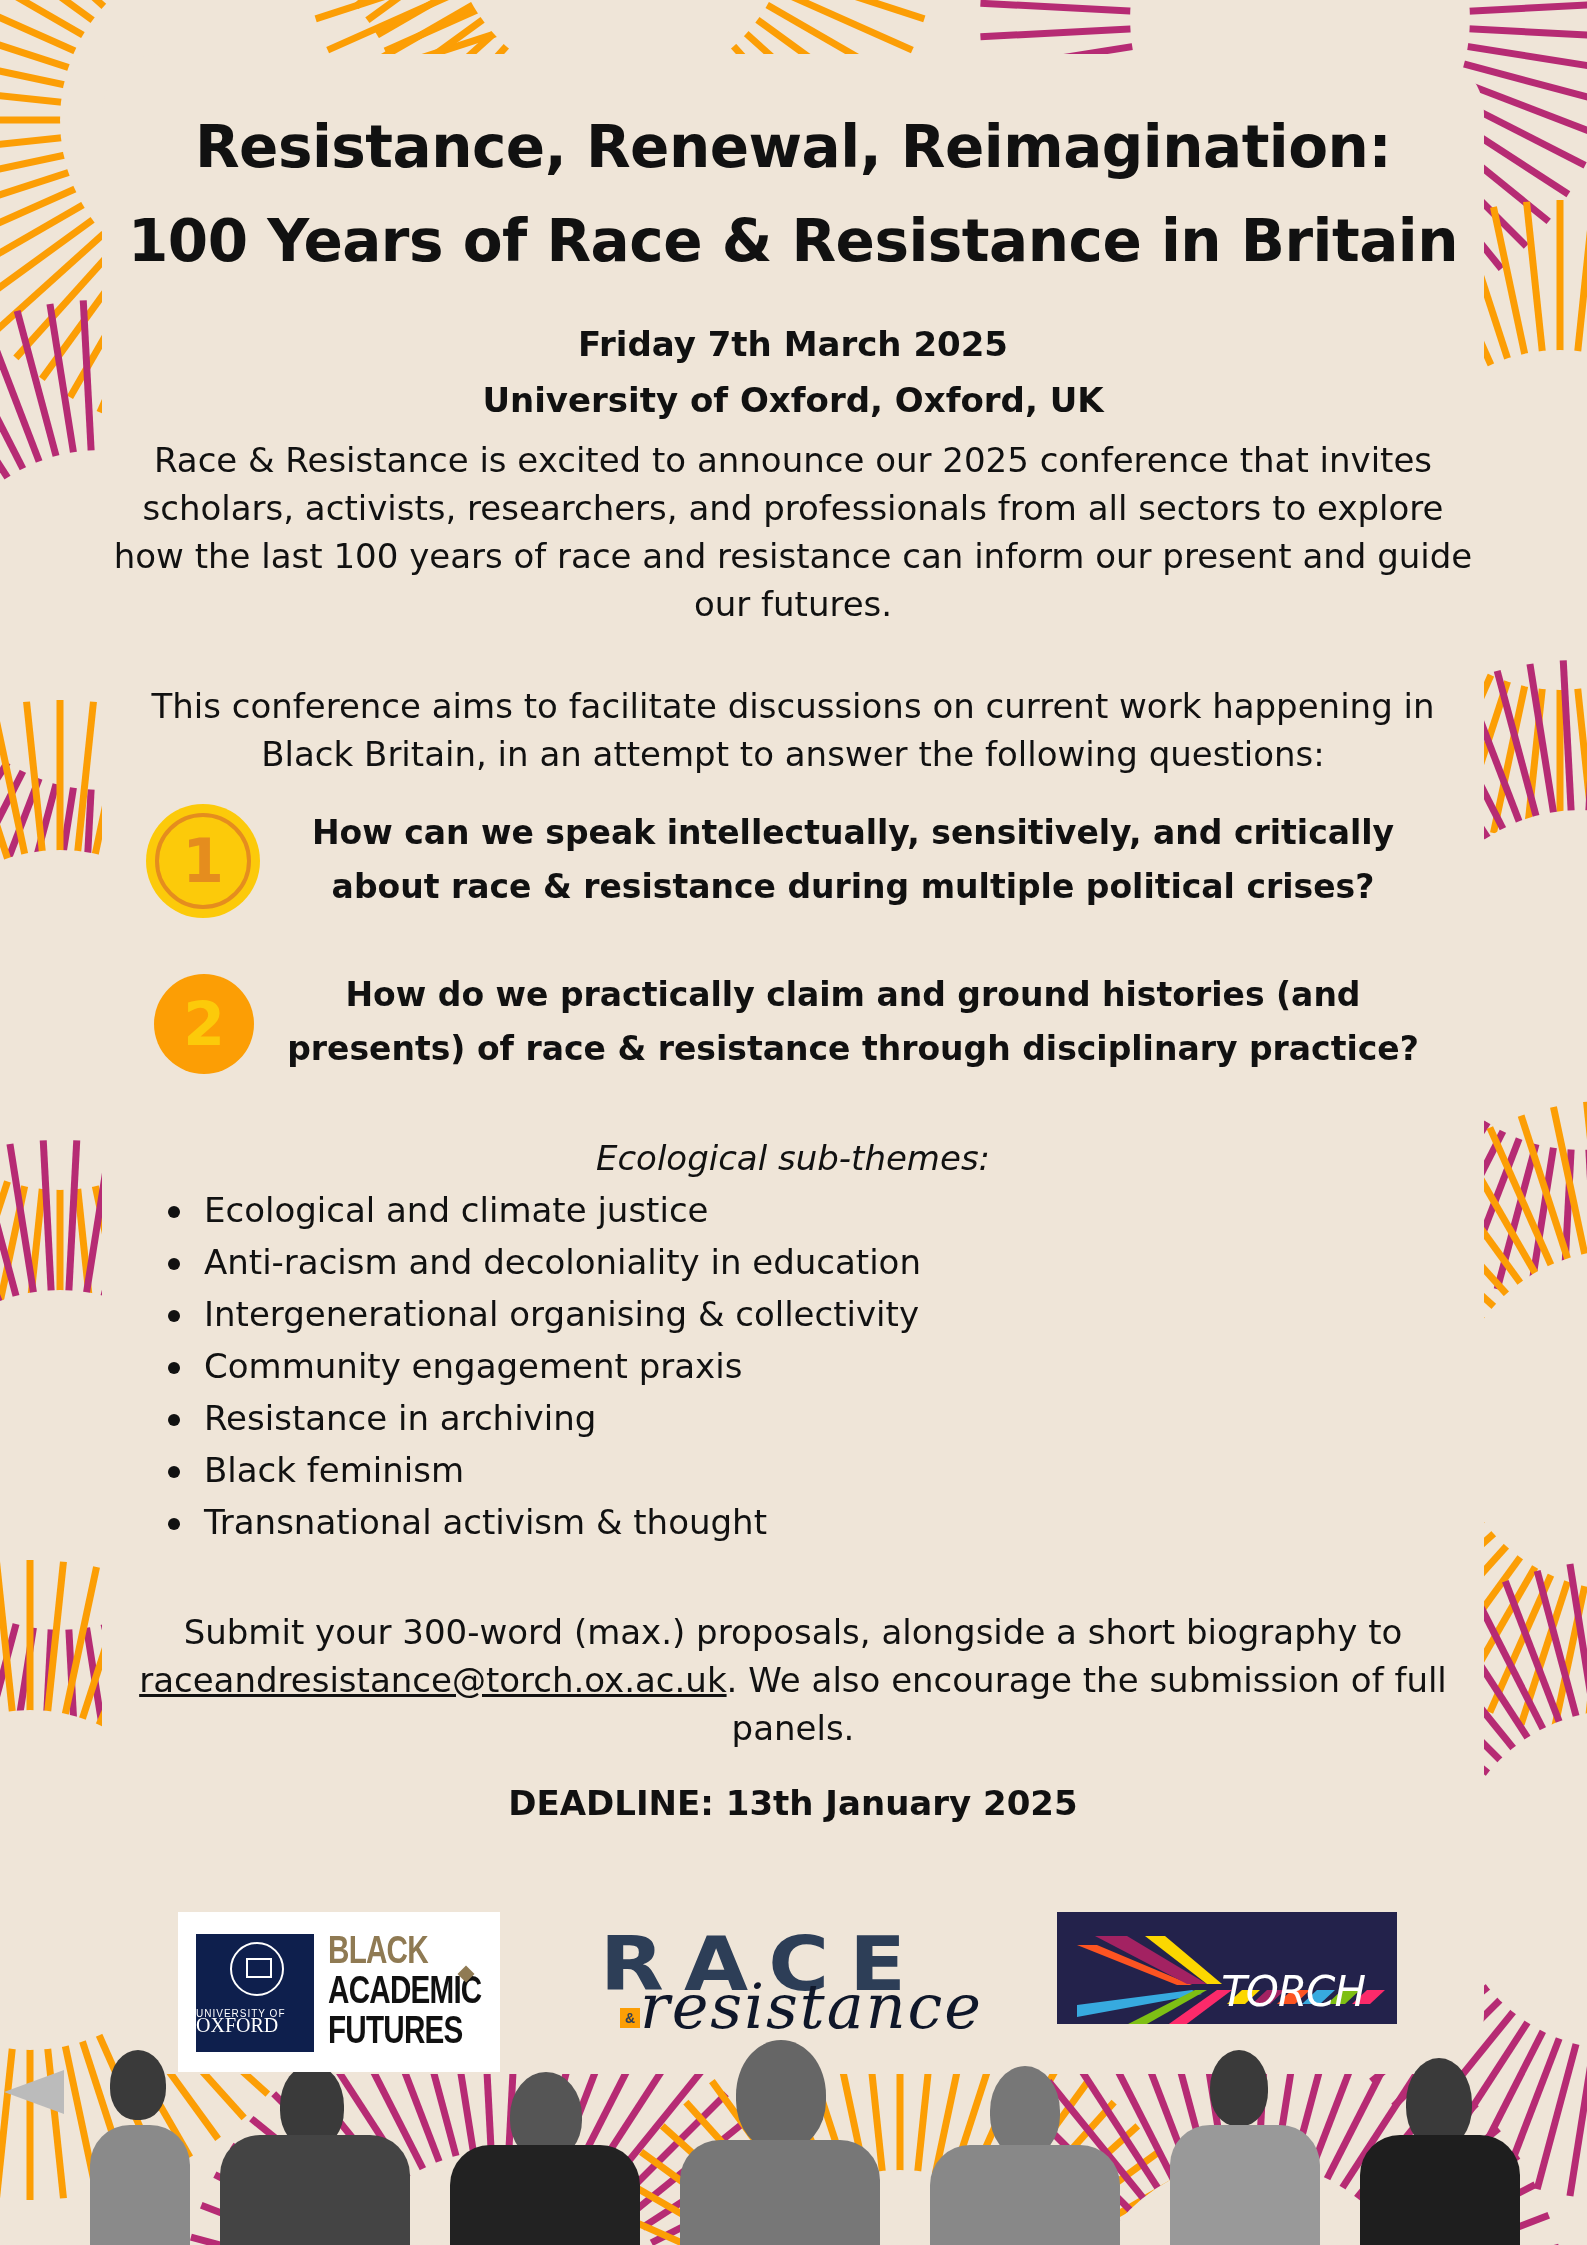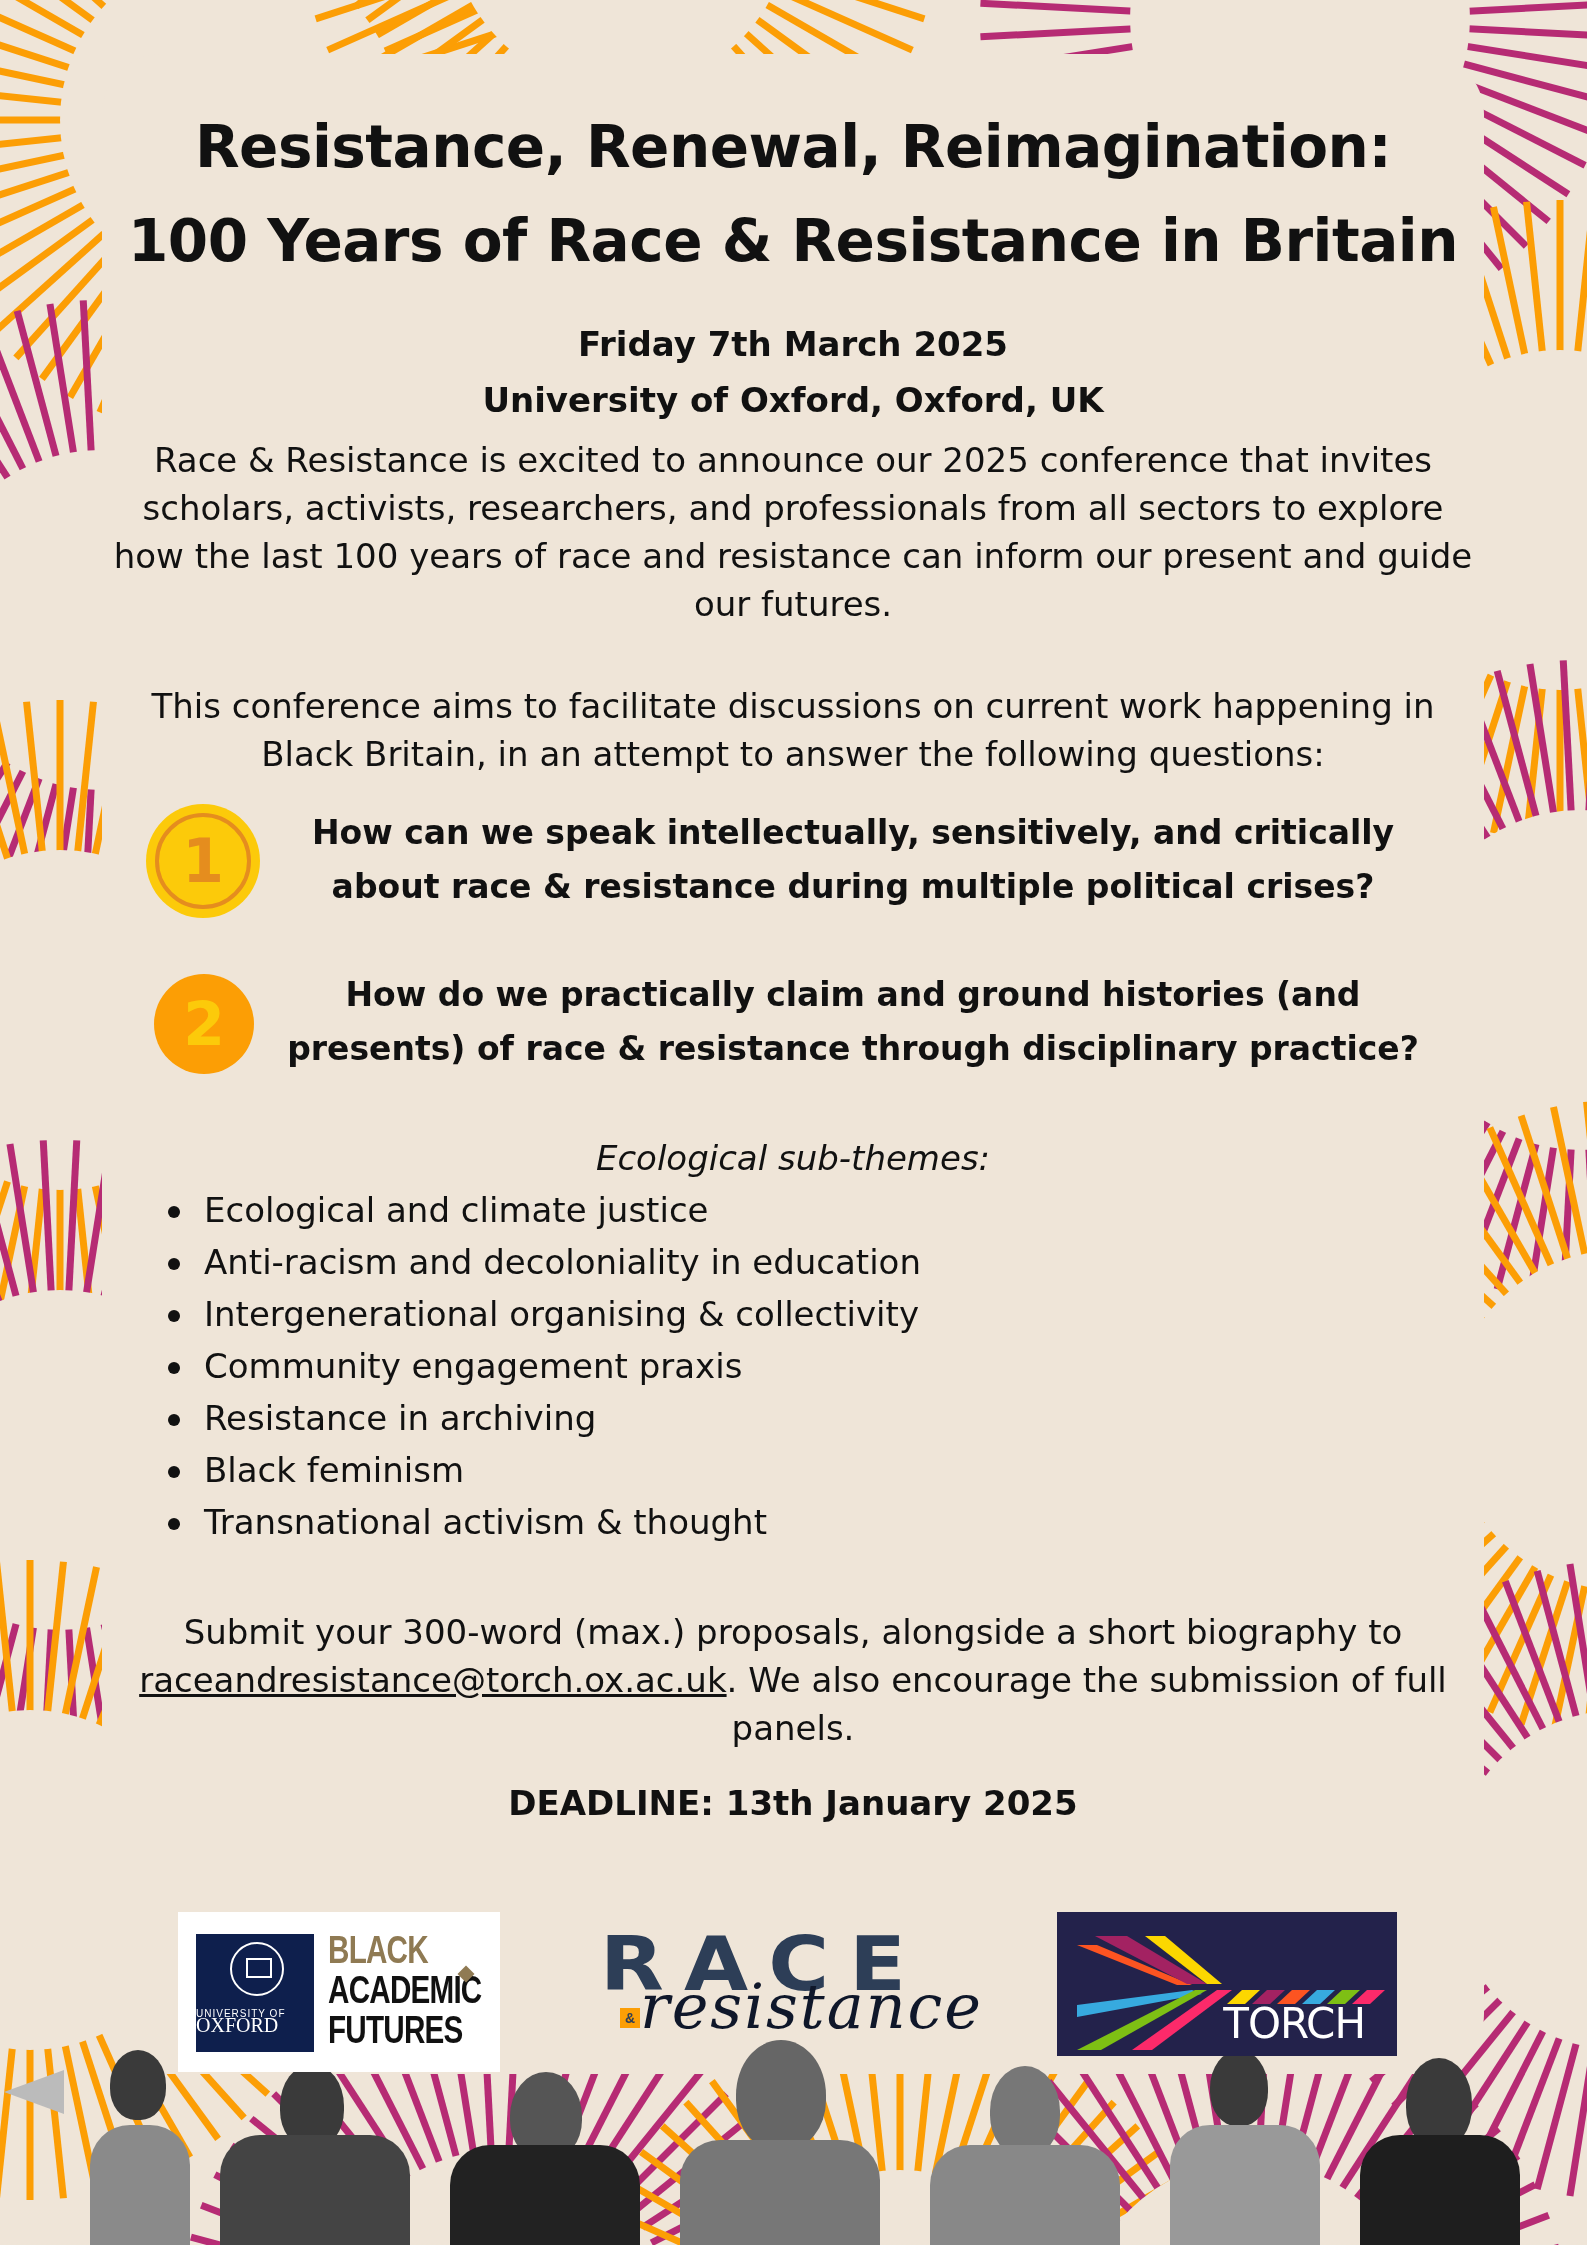--- a/index.html
+++ b/index.html
@@ -83,21 +83,21 @@
   .logo-rr { position: absolute; left: 600px; top: 1930px; width: 380px; height: 110px; z-index: 3; }
   .rr-race {
     position: absolute; left: 0; top: 4px; font-family: "DejaVu Sans", sans-serif; font-weight: bold; font-size: 74px;
     letter-spacing: 18px; color: #2d3e57; line-height: 60px; transform: scaleX(1.12); transform-origin: left top;
   }
   .rr-amp { position: absolute; left: 20px; top: 78px; width: 20px; height: 20px; background: #fc9e05; color: #2d3e57; font-size: 14px; font-weight: bold; text-align: center; line-height: 20px; }
   .rr-res {
     position: absolute; left: 40px; top: 40px; font-family: "DejaVu Serif", serif; font-style: italic; font-size: 62px;
     color: #0f172a; letter-spacing: 2px;
   }
-  .logo-torch { position: absolute; left: 1057px; top: 1912px; width: 340px; height: 144px; background: #23224b; z-index: 3; overflow: hidden; }
+  .logo-torch { position: absolute; left: 1057px; top: 1912px; width: 340px; height: 112px; background: #23224b; z-index: 3; overflow: hidden; font-style: italic; }
   .torch-label { position: absolute; right: 32px; bottom: 8px; color: #fff; font-family: "DejaVu Sans", sans-serif; font-size: 42px; letter-spacing: -1px; }
   
   .people { position: absolute; left: 0; top: 2030px; width: 1587px; height: 215px; z-index: 2; }
   .person { position: absolute; bottom: 0; }
   .person .head { position: absolute; border-radius: 50% 50% 45% 45%; background: #3a3a3a; }
   .person .body { position: absolute; bottom: 0; border-radius: 40px 40px 0 0; background: #2b2b2b; }
 </style>
 </head>
 <body>
 

